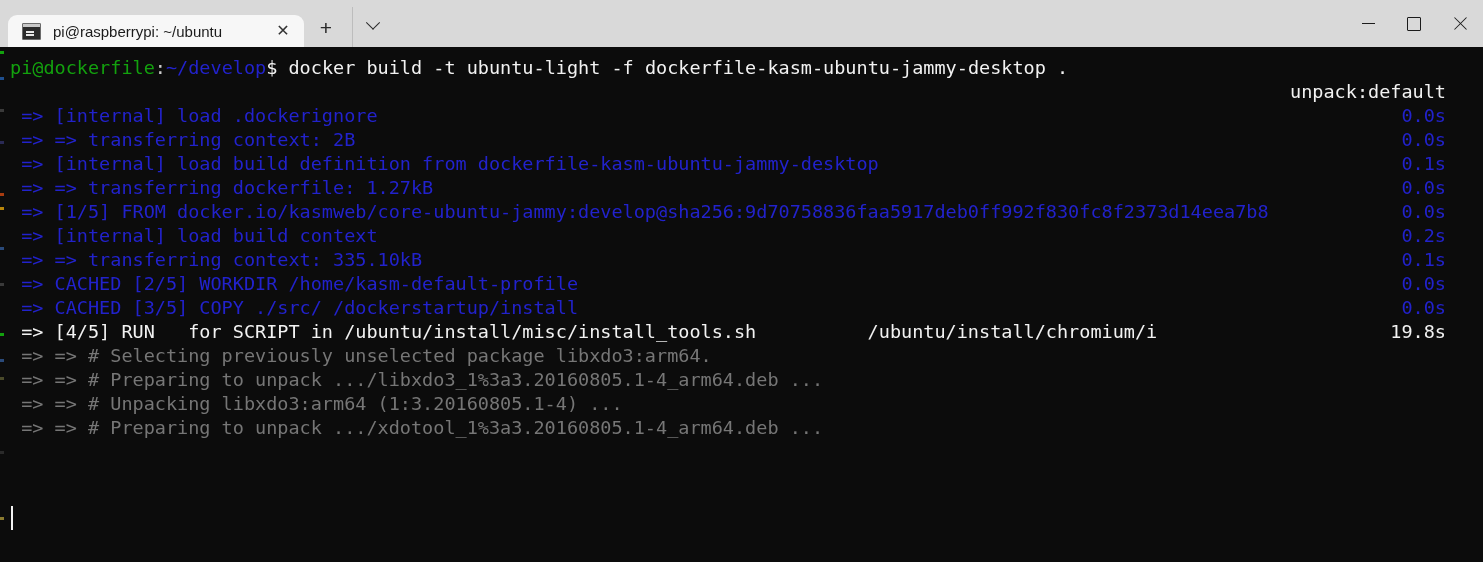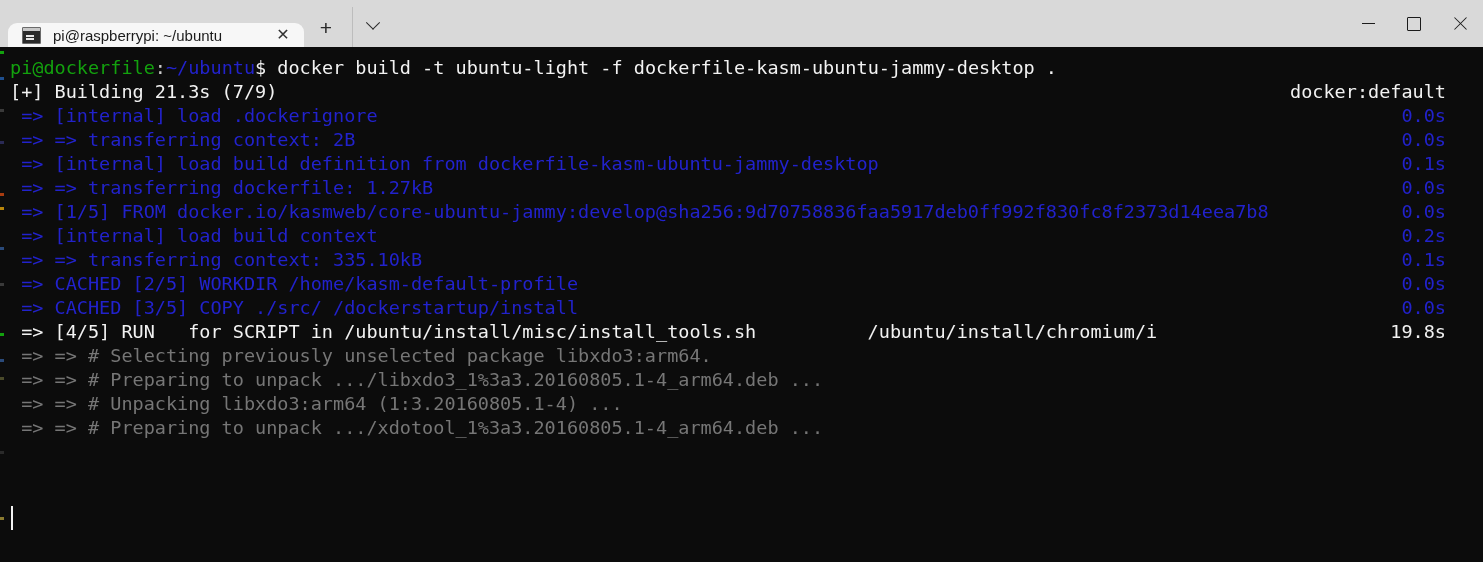--- a/index.html
+++ b/index.html
@@ -26,21 +26,21 @@
     font-family: "Liberation Sans", sans-serif;
   }
   .titlebar-left {
     display: flex;
     align-items: flex-end;
     height: 47px;
   }
   .tab {
     margin-left: 8px;
     width: 296px;
-    height: 24px;
+    height: 32px;
     background: #f7f7f7;
     border-radius: 9px 9px 0 0;
     display: flex;
     align-items: center;
     padding: 0 6px 0 14px;
     box-sizing: border-box;
     position: relative;
     top: 0;
   }
   .tab-icon {
@@ -247,23 +247,23 @@
       <span style="top: 236px; background: rgb(58, 58, 58);"></span>
       <span style="top: 286px; background: rgb(19, 161, 14);"></span>
       <span style="top: 312px; background: rgb(42, 74, 122);"></span>
       <span style="top: 330px; background: rgb(74, 74, 42);"></span>
       <span style="top: 404px; background: rgb(42, 42, 42);"></span>
       <span style="top: 470px; background: rgb(138, 122, 48);"></span>
     </div>
 
   <div class="screen">
 
-    <div class="line"><span class="c-green">pi@dockerfile</span><span class="c-white">:</span><span class="c-blue">~/ubuntu</span><span class="c-bright">$</span><span class="c-bright"> docker build -t ubuntu-light -f dockerfile-kasm-ubuntu-jammy-desktop .</span></div>
-
-    <div class="line"><span class="c-bright">[+] Building 21.3s (7/9)</span><span class="time c-bright">docker:default</span></div>
+    <div class="line"><span class="c-green">pi@dockerfile</span><span class="c-white">:</span><span class="c-blue">~/develop</span><span class="c-bright">$</span><span class="c-bright"> docker build -t ubuntu-light -f dockerfile-kasm-ubuntu-jammy-desktop .</span></div>
+
+    <div class="line"><span class="time c-bright">unpack:default</span></div>
 
     <div id="output-lines">
         <div class="line"><span class="txt c-blue"> =&gt; [internal] load .dockerignore</span><span class="time c-blue">0.0s</span></div>
         <div class="line"><span class="txt c-blue"> =&gt; =&gt; transferring context: 2B</span><span class="time c-blue">0.0s</span></div>
         <div class="line"><span class="txt c-blue"> =&gt; [internal] load build definition from dockerfile-kasm-ubuntu-jammy-desktop</span><span class="time c-blue">0.1s</span></div>
         <div class="line"><span class="txt c-blue"> =&gt; =&gt; transferring dockerfile: 1.27kB</span><span class="time c-blue">0.0s</span></div>
         <div class="line"><span class="txt c-blue"> =&gt; [1/5] FROM docker.io/kasmweb/core-ubuntu-jammy:develop@sha256:9d70758836faa5917deb0ff992f830fc8f2373d14eea7b8</span><span class="time c-blue">0.0s</span></div>
         <div class="line"><span class="txt c-blue"> =&gt; [internal] load build context</span><span class="time c-blue">0.2s</span></div>
         <div class="line"><span class="txt c-blue"> =&gt; =&gt; transferring context: 335.10kB</span><span class="time c-blue">0.1s</span></div>
         <div class="line"><span class="txt c-blue"> =&gt; CACHED [2/5] WORKDIR /home/kasm-default-profile</span><span class="time c-blue">0.0s</span></div>

